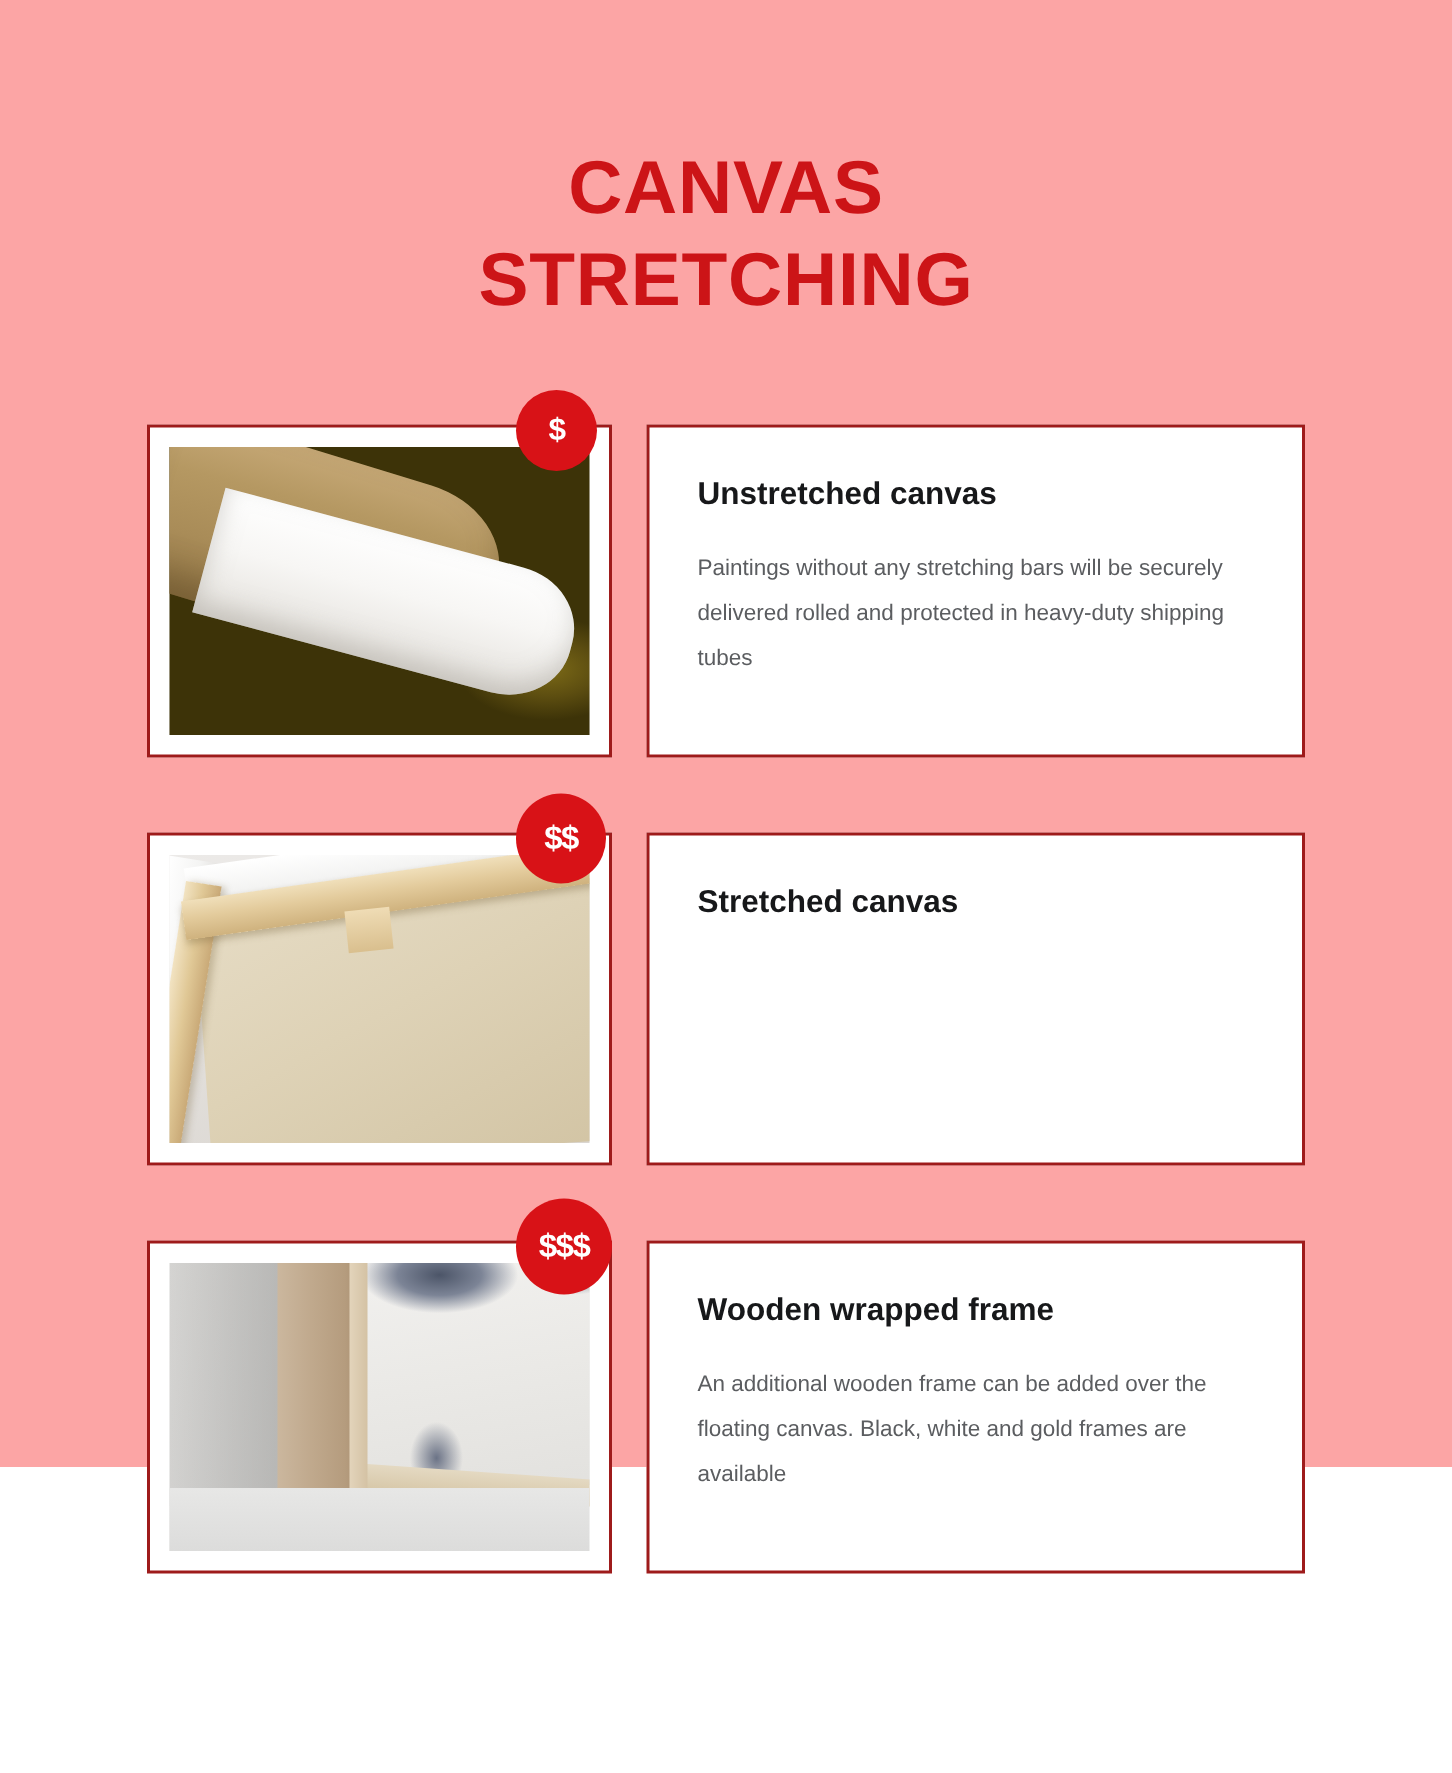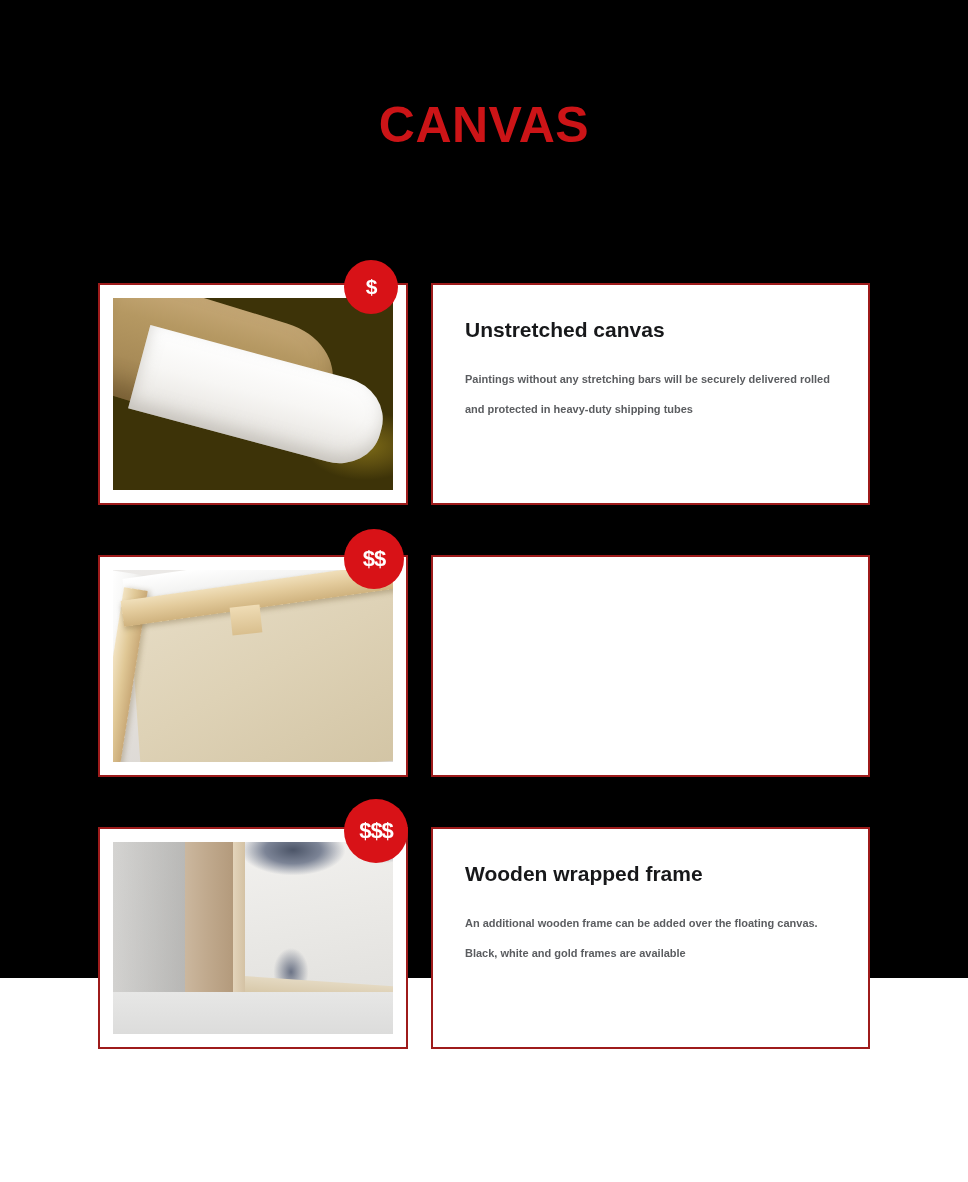--- a/index.html
+++ b/index.html
@@ -10,21 +10,21 @@
     height: 1182px;
     background: #ffffff;
     font-family: "Liberation Sans", "DejaVu Sans", sans-serif;
     overflow: hidden;
   }
 
   .page {
     position: relative;
     width: 968px;
     height: 978px;
-    background: #000000;
+    background: #fca5a5;
   }
 
   
   .title-block {
     position: absolute;
     top: 95px;
     left: 0;
     width: 968px;
     text-align: center;
   }
@@ -225,33 +225,34 @@
   }
   .card-heading {
     color: #17181A;
     font-weight: 700;
     font-size: 21px;
     line-height: 26px;
     margin-bottom: 17px;
   }
   .card-body {
     color: #5b5d60;
-    font-size: 11px;
+    font-size: 15px;
     line-height: 30px;
-    font-weight: 700;
+    font-weight: 400;
     margin-top: 21px;
   }
 </style>
 </head>
 <body>
 
 <div class="page">
 
   <div class="title-block">
     <span class="title-line">CANVAS</span>
+    <span class="title-line">STRETCHING</span>
   </div>
 
   <div class="rows">
 
     <div class="row">
       <div class="image-card">
         <div class="photo photo-tube"></div>
         <div class="badge">$</div>
       </div>
       <div class="text-card">
@@ -266,20 +267,21 @@
           <div class="inner-board"></div>
           <div class="edge-white"></div>
           <div class="edge-white-top"></div>
           <div class="bar-left"></div>
           <div class="bar-top"></div>
           <div class="wedge"></div>
         </div>
         <div class="badge b2">$$</div>
       </div>
       <div class="text-card">
+        <div class="card-heading">Stretched canvas</div>
       </div>
     </div>
 
     <div class="row">
       <div class="image-card">
         <div class="photo photo-frame">
           <div class="wall-shadow"></div>
           <div class="art-panel"></div>
           <div class="art-bottom"></div>
           <div class="wood-post"></div>

